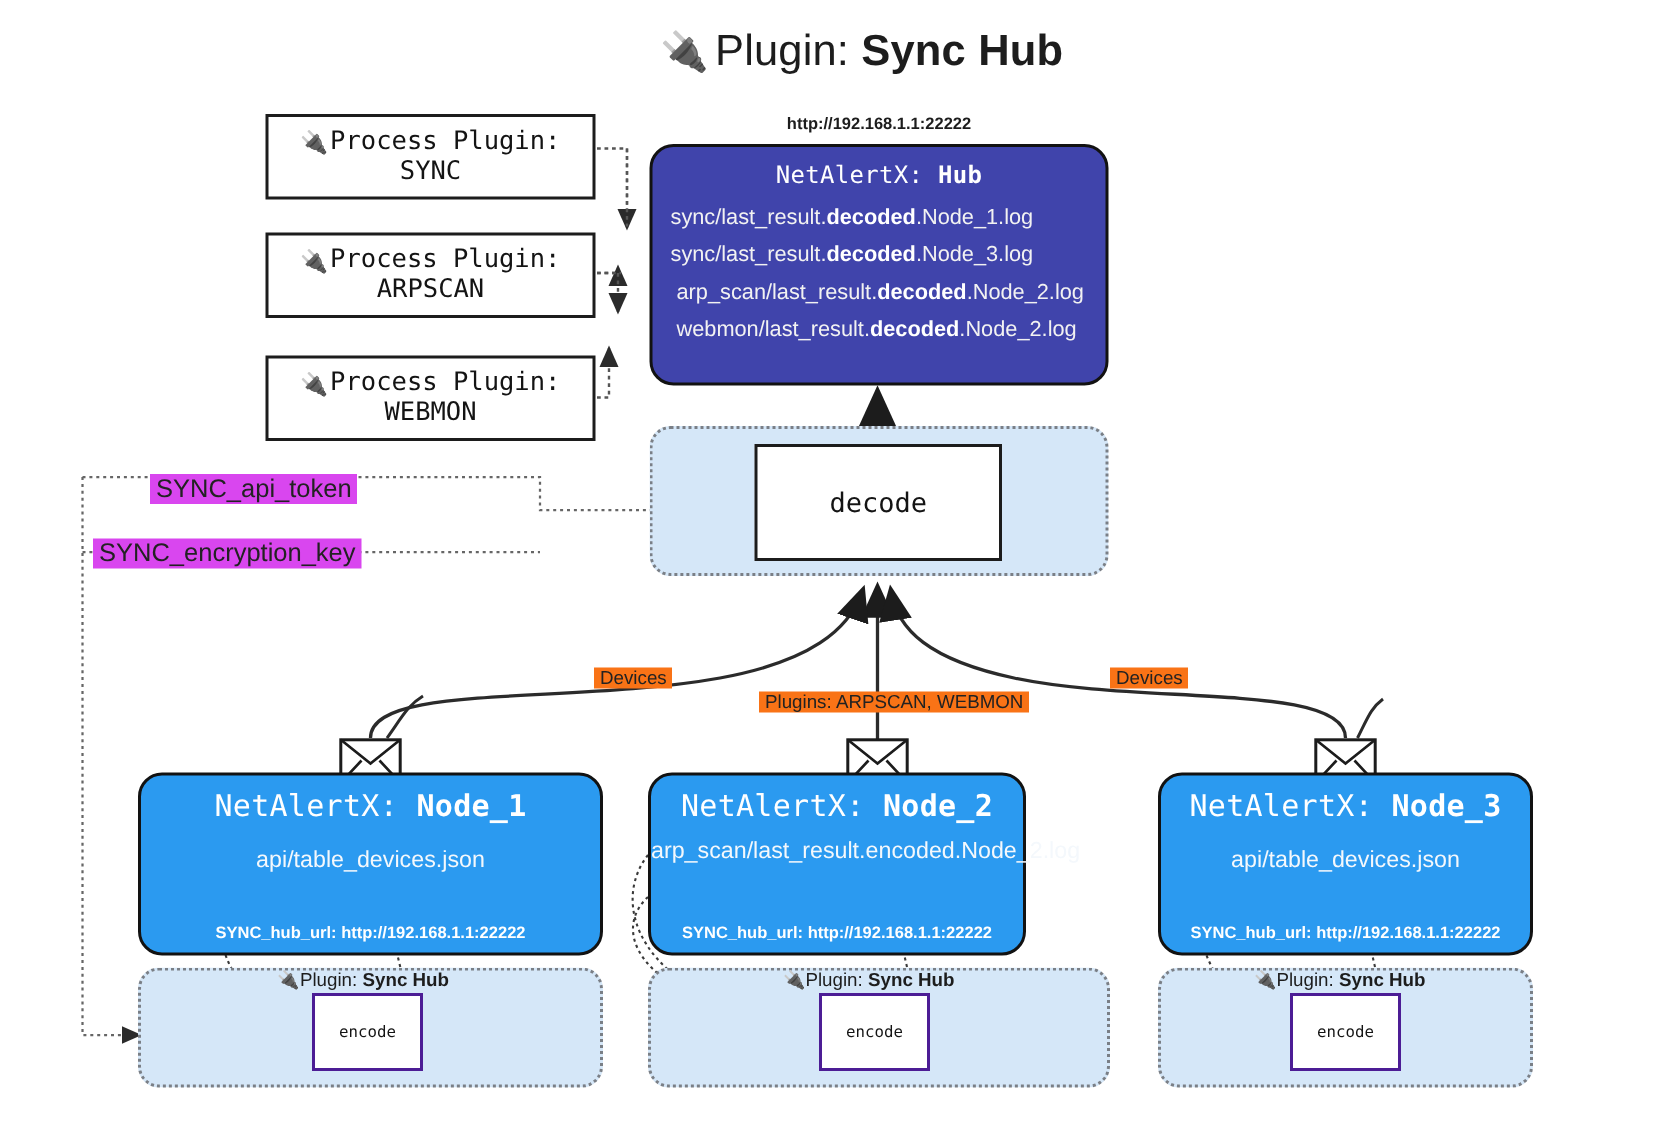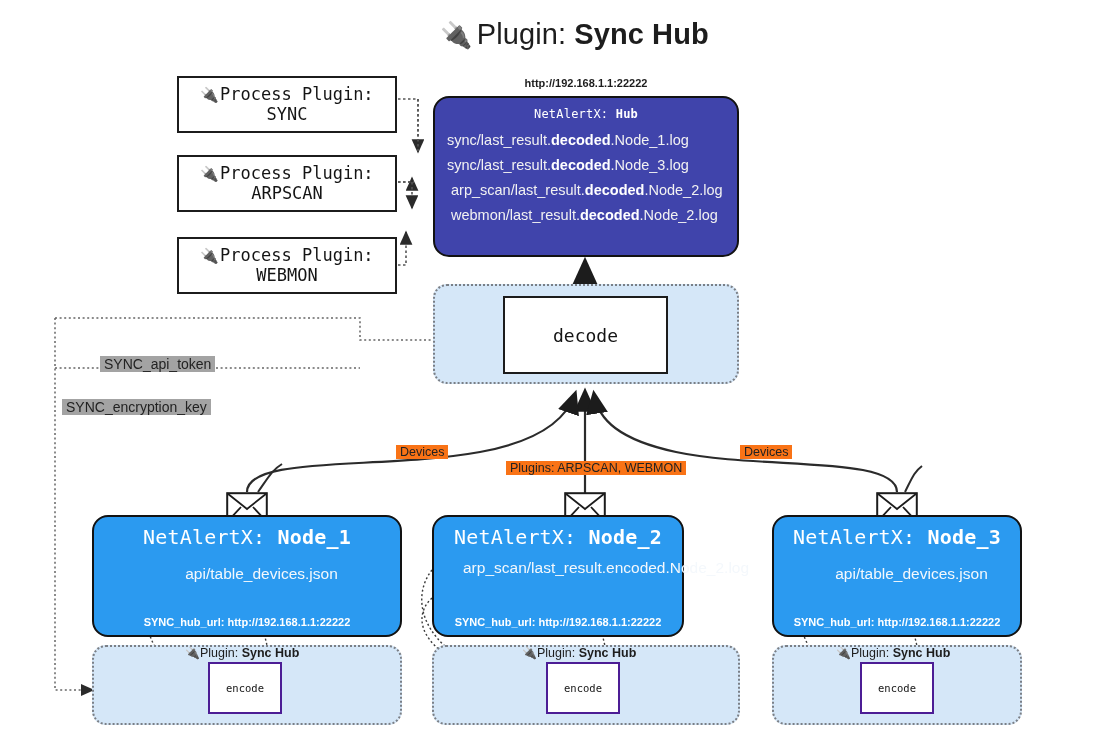--- a/index.html
+++ b/index.html
@@ -45,21 +45,21 @@
   .hub {
     position: absolute; left: 433px; top: 96px;
     width: 306px; height: 161px;
     background: #4044ab; border: 2px solid #121212;
     border-radius: 16px;
     padding-top: 9px;
     color: #ffffff;
   }
   .hub-title {
     text-align: center; font-family: "DejaVu Sans Mono", monospace;
-    font-size: 12px; letter-spacing: .2px; margin-bottom: 7px;
+    font-size: 16px; letter-spacing: .2px; margin-bottom: 7px;
   }
   .hub-title b { font-weight: 700; }
   .hub-line {
     font-size: 14.5px; line-height: 25px; color: #f2f2f2;
     padding-left: 12px; white-space: nowrap;
   }
   .hub-line.wide { padding-left: 16px; font-size: 14.5px; }
   .hub-line b { font-weight: 700; color: #ffffff; }
   .hub-url {
     position: absolute; left: 433px; top: 77px; width: 306px;
@@ -94,21 +94,21 @@
     border-radius: 16px; color: #ffffff;
     padding-top: 8px;
   }
   .node-title {
     text-align: center; font-family: "DejaVu Sans Mono", monospace;
     font-size: 20px; letter-spacing: .2px;
   }
   .node-title b { font-weight: 700; }
   .node-line {
     text-align: center; font-size: 15.5px; color: #f4f8fc;
-    line-height: 26px; white-space: nowrap; padding-left: 29px;
+    line-height: 26px; white-space: nowrap;
   }
   .node-url {
     position: absolute; left: 0; bottom: 7px; width: 100%;
     text-align: center; font-size: 11px; font-weight: 700; color: #ffffff;
     white-space: nowrap;
   }
 
   
   .env { position: absolute; width: 42px; height: 31px; }
 
@@ -125,22 +125,22 @@
     font-family: "DejaVu Sans Mono", monospace; font-size: 10.5px; color: #141414;
   }
   .enc-label {
     position: absolute; font-size: 12.5px; color: #1d1d1d; white-space: nowrap;
   }
   .enc-label b { font-weight: 700; }
   .enc-label .plug { font-size: 12px; }
 
   
   .keylabel {
-    position: absolute; font-size: 14px; color: #222;
-    background: #a3a3a3; padding: 0 4px; white-space: nowrap; margin-top: 40px;
+    position: absolute; font-size: 17px; color: #222;
+    background: #d946ef; padding: 0 4px; white-space: nowrap;
   }
 </style>
 </head>
 <body>
 
 <div id="stage">
 
   <svg id="edges" viewBox="0 0 1117 754">
     <defs>
       <marker id="ah" markerWidth="10" markerHeight="10" refX="8" refY="4" orient="auto">

